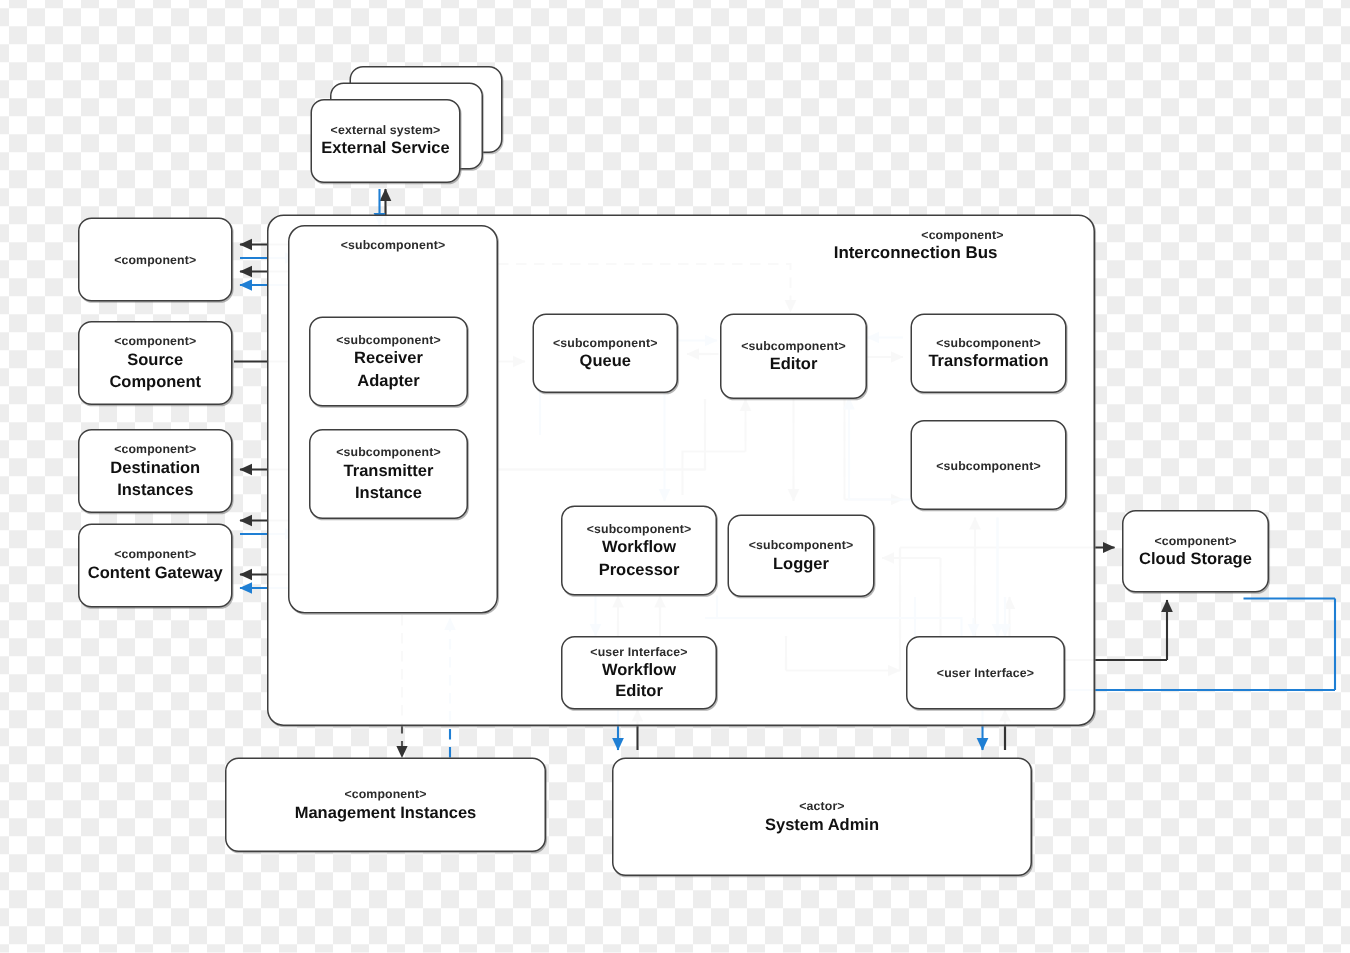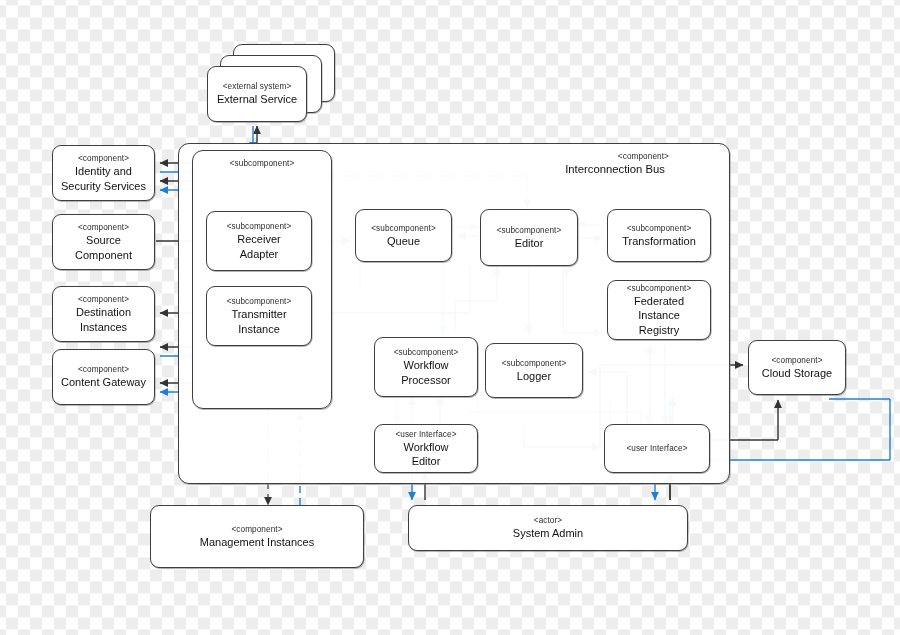--- a/index.html
+++ b/index.html
@@ -20,20 +20,21 @@
     background:#ffffff;
     border:1.3px solid #3f3f3f;
     border-radius:9px;
     display:flex;
     flex-direction:column;
     align-items:center;
     justify-content:center;
     text-align:center;
     color:#1a1a1a;
     box-shadow:0.7px 0.9px 0 rgba(120,120,120,.55);
+    font-weight:bold;
   }
   .stereo{
     font-size:8.2px;
     line-height:11px;
     letter-spacing:.1px;
     color:#2b2b2b;
     white-space:nowrap;
   }
   .label{
     font-size:11px;
@@ -216,22 +217,20 @@
   </div>
 
   <div class="node" style="left:206px;top:286px;width:106px;height:60px;">
     <div class="stereo">&lt;subcomponent&gt;</div>
     <div class="label">Transmitter
 Instance</div>
   </div>
 
   <div class="node" style="left:52px;top:145px;width:103px;height:56px;">
     <div class="stereo">&lt;component&gt;</div>
-    <div class="label">Identity and
-Security Services</div>
   </div>
 
   <div class="node" style="left:52px;top:214px;width:103px;height:56px;">
     <div class="stereo">&lt;component&gt;</div>
     <div class="label">Source
 Component</div>
   </div>
 
   <div class="node" style="left:52px;top:286px;width:103px;height:56px;">
     <div class="stereo">&lt;component&gt;</div>
@@ -254,23 +253,20 @@
     <div class="label">Editor</div>
   </div>
 
   <div class="node" style="left:607px;top:209px;width:104px;height:53px;">
     <div class="stereo">&lt;subcomponent&gt;</div>
     <div class="label">Transformation</div>
   </div>
 
   <div class="node" style="left:607px;top:280px;width:104px;height:60px;">
     <div class="stereo">&lt;subcomponent&gt;</div>
-    <div class="label">Federated
-Instance
-Registry</div>
   </div>
 
   <div class="node" style="left:374px;top:337px;width:104px;height:60px;">
     <div class="stereo">&lt;subcomponent&gt;</div>
     <div class="label">Workflow
 Processor</div>
   </div>
 
   <div class="node" style="left:485px;top:343px;width:98px;height:55px;">
     <div class="stereo">&lt;subcomponent&gt;</div>
@@ -290,18 +286,18 @@
   <div class="node" style="left:748px;top:340px;width:98px;height:55px;">
     <div class="stereo">&lt;component&gt;</div>
     <div class="label">Cloud Storage</div>
   </div>
 
   <div class="node" style="left:150px;top:505px;width:214px;height:63px;">
     <div class="stereo">&lt;component&gt;</div>
     <div class="label">Management Instances</div>
   </div>
 
-  <div class="node" style="left:408px;top:505px;width:280px;height:46px;">
+  <div class="node" style="left:408px;top:505px;width:280px;height:79px;">
     <div class="stereo">&lt;actor&gt;</div>
     <div class="label">System Admin</div>
   </div>
 
 </div>
 
 </body></html>

